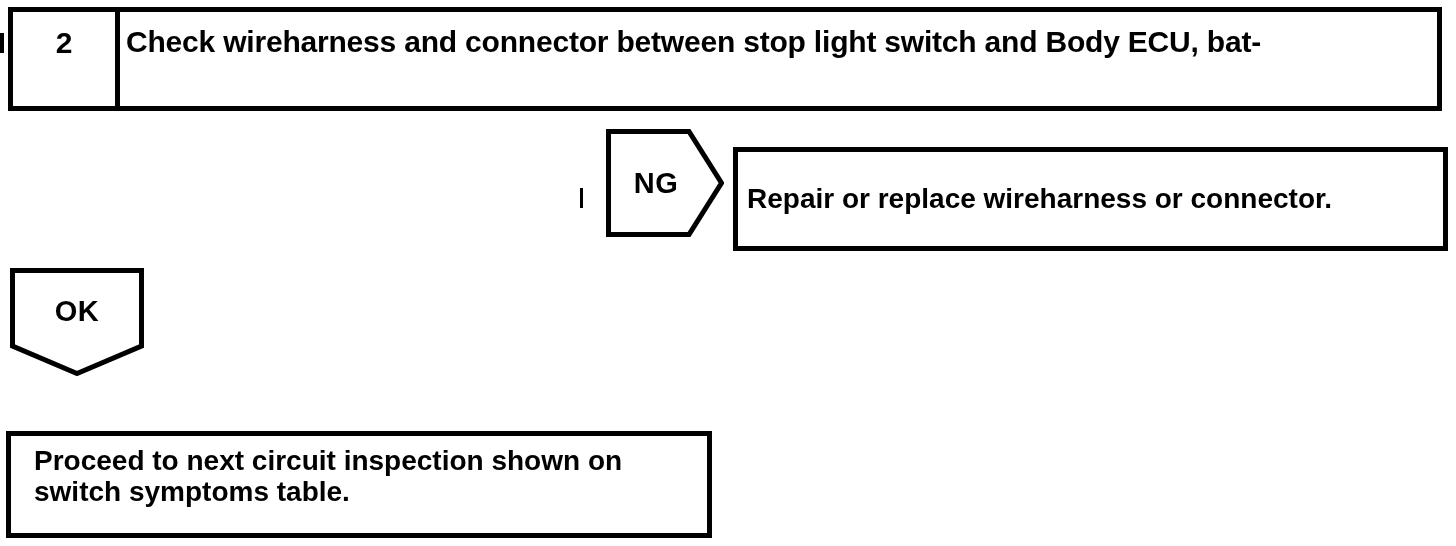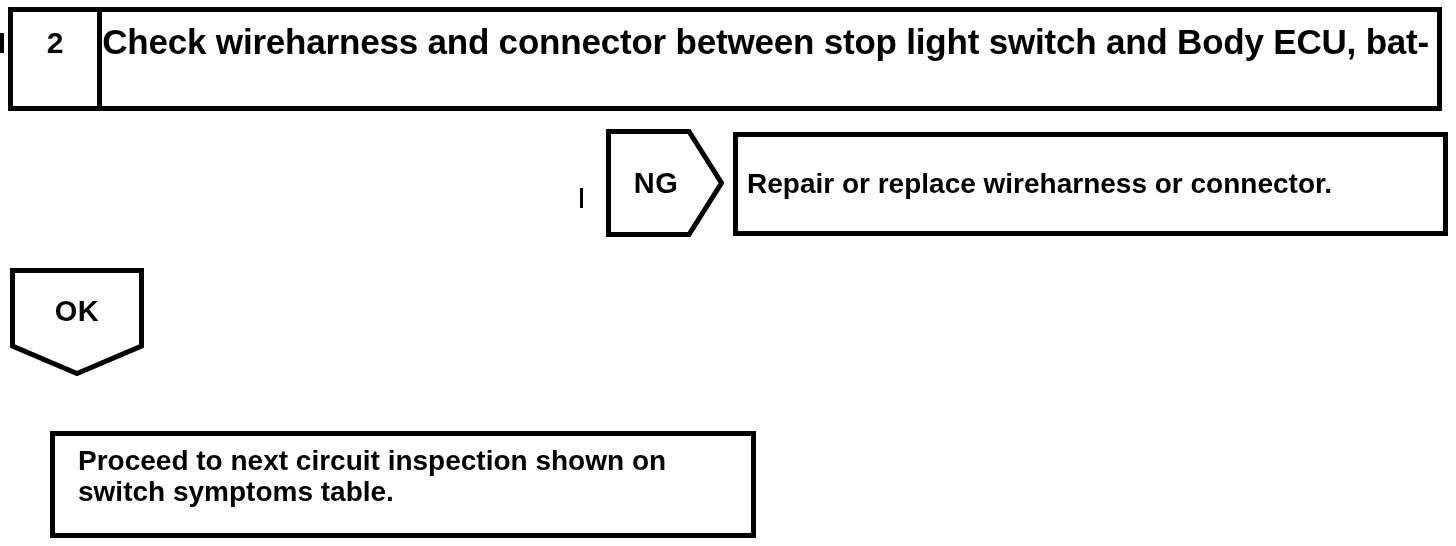--- a/index.html
+++ b/index.html
@@ -33,22 +33,22 @@
     border-right: 5px solid #000;
     box-sizing: border-box;
     display: flex;
     justify-content: center;
     align-items: flex-start;
     padding-top: 14px;
     font-size: 30px;
   }
   .step-text-cell {
     flex: 1;
-    padding: 13px 8px 0 0;
-    font-size: 35px;
+    padding: 13px 8px 0 6px;
+    font-size: 30px;
     line-height: 33px;
     letter-spacing: -0.2px;
   }
 
   
   .ng-connector {
     left: 606px; top: 129px;
     width: 118px; height: 108px;
   }
   .ok-connector {
@@ -61,42 +61,41 @@
     left: 0; top: 0; width: 100%; height: 100%;
     display: flex; align-items: center; justify-content: center;
     font-size: 29px;
     letter-spacing: 0.5px;
   }
   .ng-connector .connector-label { padding-right: 18px; box-sizing: border-box; }
   .ok-connector .connector-label { padding-bottom: 22px; box-sizing: border-box; }
 
   
   .repair-box {
-    left: 733px; top: 132px;
+    left: 733px; top: 147px;
     width: 715px; height: 104px;
     border: 5px solid #000;
     box-sizing: border-box;
     display: flex;
     align-items: center;
     padding-left: 9px;
     font-size: 28px;
     background: #fff;
   }
 
   
   .result-box {
     left: 6px; top: 431px;
     width: 706px; height: 107px;
     border: 5px solid #000;
     box-sizing: border-box;
     padding: 9px 8px 0 23px;
     font-size: 28px;
     line-height: 31px;
     background: #fff;
-    margin-left: 44px;
   }
 
   .text-line { display: block; white-space: nowrap; }
 
   
   .scan-artifact-1 { left: 0; top: 33px; width: 4px; height: 20px; background: #000; }
   .scan-artifact-2 { left: 580px; top: 188px; width: 3px; height: 20px; background: #000; }
 </style>
 </head>
 <body>

